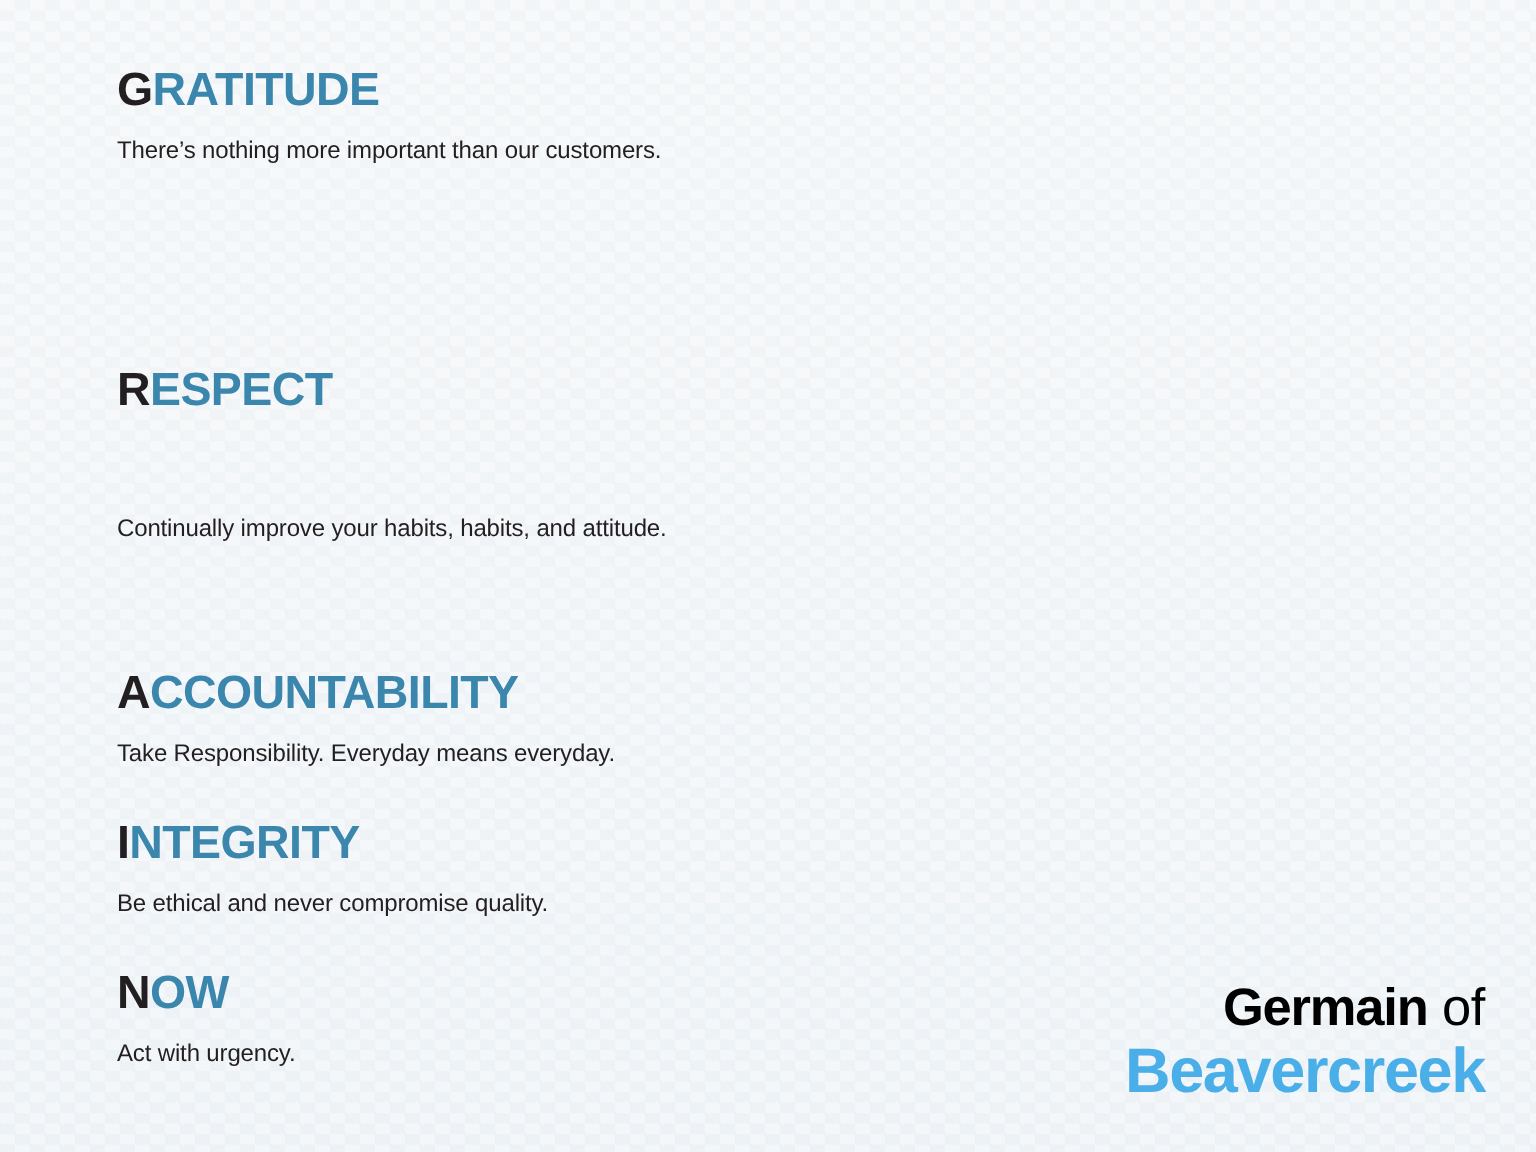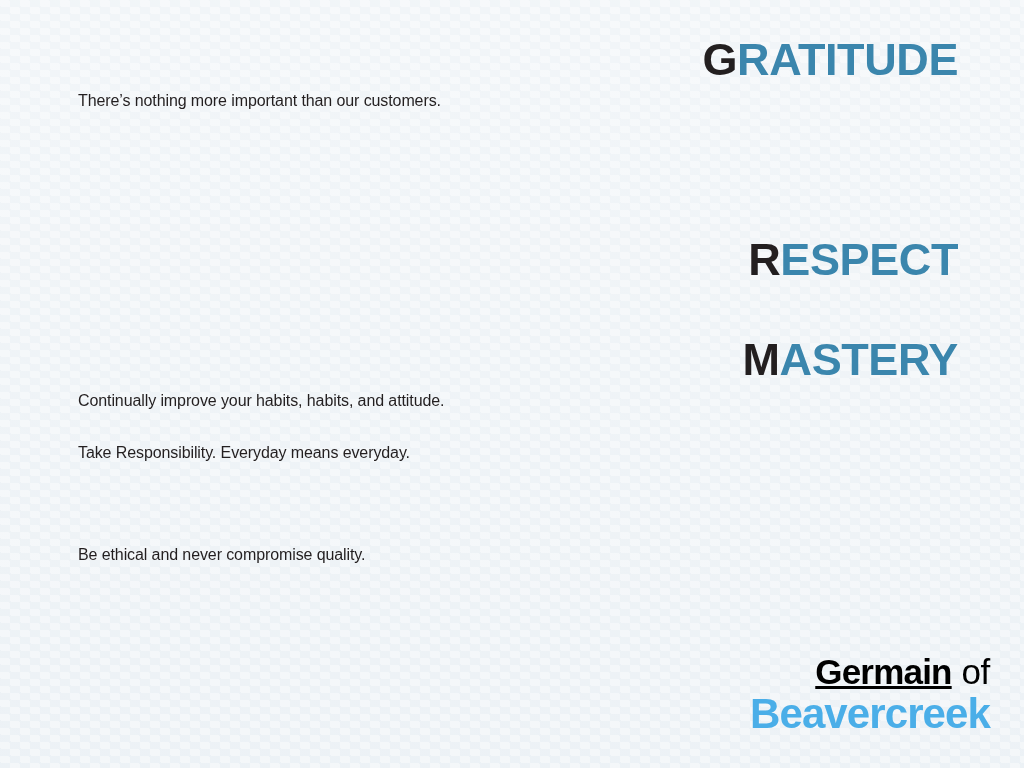--- a/index.html
+++ b/index.html
@@ -42,27 +42,26 @@
     left: 78px;
     top: 36px;
     width: 880px;
   }
   .value-entry {
     height: 100px;
     margin: 0;
     padding: 0;
   }
   .value-heading {
-    font-size: 45px;
+    font-size: 31px;
     font-weight: bold;
     line-height: 48px;
     letter-spacing: -0.4px;
     margin: 0;
     white-space: nowrap;
-    text-align: right;
   }
   .value-heading .initial {
     color: #231f20;
   }
   .value-heading .rest {
     color: #3b86ad;
   }
   .value-desc {
     font-size: 16px;
     font-weight: normal;
@@ -83,21 +82,20 @@
   }
   #logo-line-1 {
     font-size: 35px;
     line-height: 40px;
     color: #000000;
     white-space: nowrap;
   }
   #logo-brand {
     font-weight: bold;
     letter-spacing: -0.8px;
-    text-decoration: underline;
   }
   #logo-of {
     font-weight: normal;
     letter-spacing: -0.3px;
     margin-top: 12px;
   }
   #logo-line-2 {
     font-size: 42px;
     line-height: 44px;
     font-weight: bold;
@@ -121,32 +119,37 @@
     </div>
 
     <div class="value-entry">
     </div>
 
     <div class="value-entry">
       <div class="value-heading"><span class="initial">R</span><span class="rest">ESPECT</span></div>
     </div>
 
     <div class="value-entry">
-      <div class="value-heading"><span class="initial">M</span><span class="rest">ASTERY</span></div>
       <div class="value-desc">Continually improve your habits, habits, and attitude.</div>
     </div>
 
     <div class="value-entry">
+      <div class="value-heading"><span class="initial">A</span><span class="rest">CCOUNTABILITY</span></div>
       <div class="value-desc">Take Responsibility. Everyday means everyday.</div>
     </div>
 
     <div class="value-entry">
+      <div class="value-heading"><span class="initial">I</span><span class="rest">NTEGRITY</span></div>
       <div class="value-desc">Be ethical and never compromise quality.</div>
     </div>
 
+    <div class="value-entry">
+      <div class="value-heading"><span class="initial">N</span><span class="rest">OW</span></div>
+      <div class="value-desc">Act with urgency.</div>
+    </div>
 
   </div>
 
   <div id="logo">
     <div id="logo-line-1"><span id="logo-brand">Germain</span> <span id="logo-of">of</span></div>
     <div id="logo-line-2">Beavercreek</div>
   </div>
 
 </div>
 

